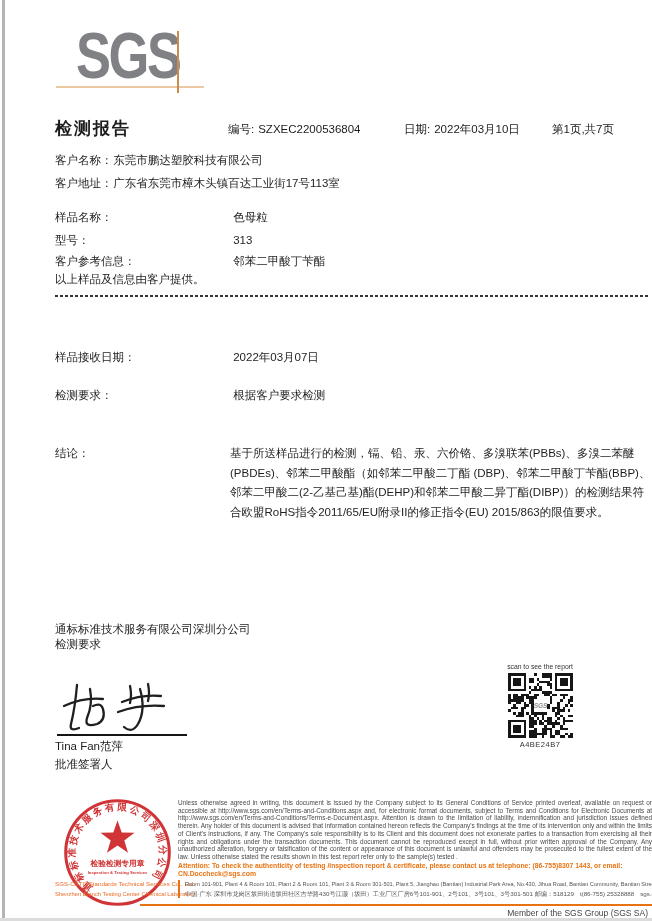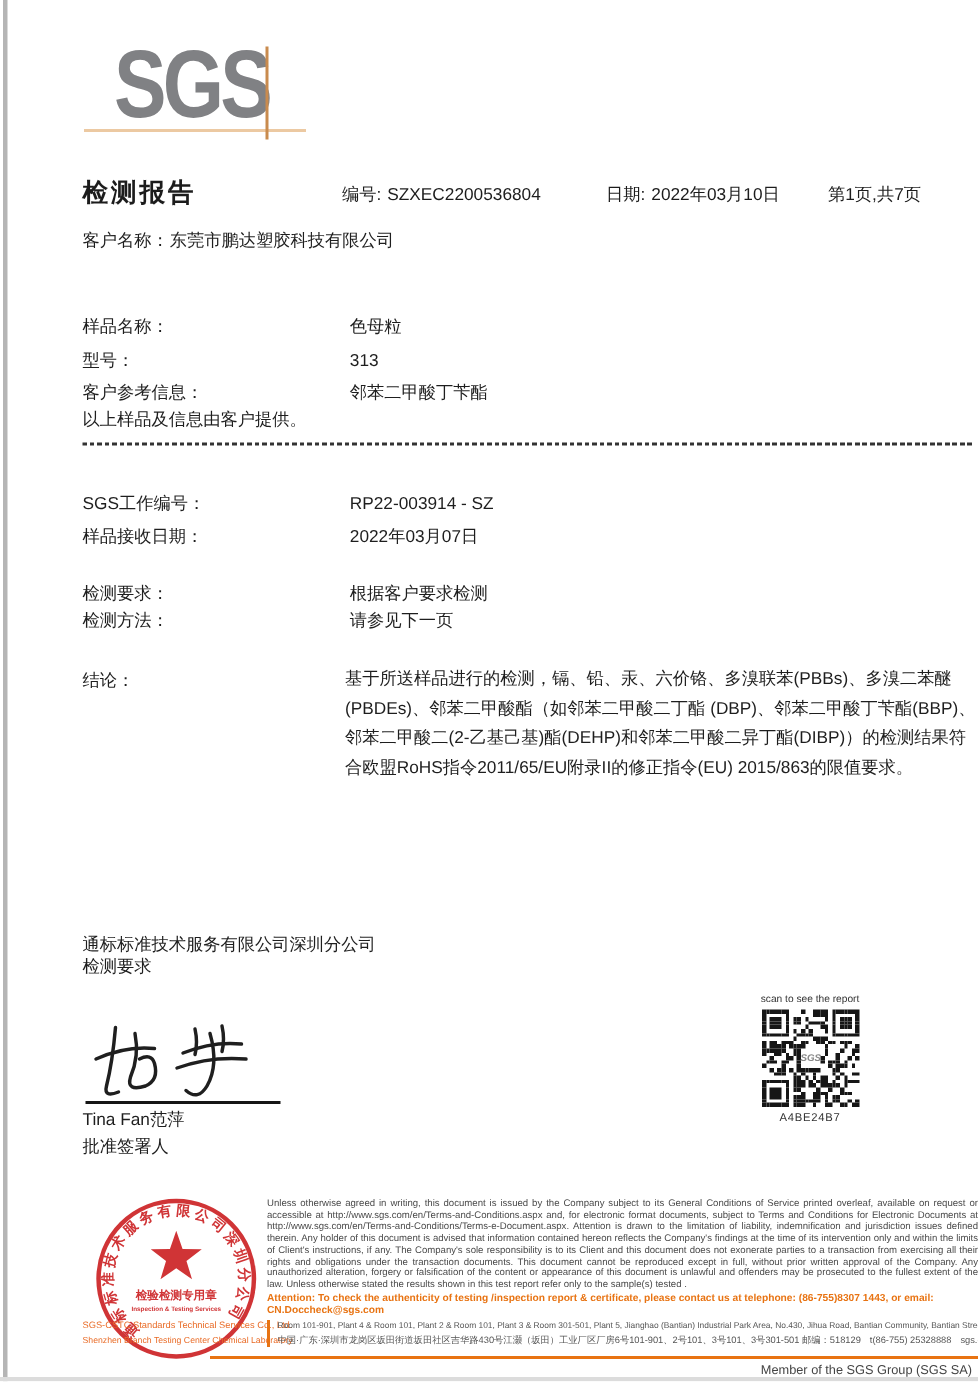--- a/index.html
+++ b/index.html
@@ -72,52 +72,48 @@
   </div>
   <div class="hmeta" style="left:404px">
     <span class="ml">日期:</span><span>2022年03月10日</span>
   </div>
   <div class="hmeta" style="left:552px">第1页,共7页</div>
 
   <div class="r" style="top:153px">
     <span class="lab lw55">客户名称：</span>
     <span>东莞市鹏达塑胶科技有限公司</span>
   </div>
+  <div class="r" style="top:176px">
+    <span class="lab lw55">客户地址：</span>
+    <span>广东省东莞市樟木头镇百达工业街17号113室</span>
+  </div>
 
   <div class="r" style="top:210px">
     <span class="lab lw175">样品名称：</span>
     <span>色母粒</span>
   </div>
   <div class="r" style="top:233px">
     <span class="lab lw175">型号：</span>
     <span>313</span>
   </div>
   <div class="r" style="top:254px">
     <span class="lab lw175">客户参考信息：</span>
     <span>邻苯二甲酸丁苄酯</span>
   </div>
   <div class="r" style="top:272px">以上样品及信息由客户提供。</div>
 
   <div class="dashed"></div>
 
-  <div class="r" style="top:328px">
-    <span class="lab lw175">SGS工作编号：</span>
-    <span>RP22-003914 - SZ</span>
-  </div>
   <div class="r" style="top:350px">
     <span class="lab lw175">样品接收日期：</span>
     <span>2022年03月07日</span>
   </div>
   <div class="r" style="top:388px">
     <span class="lab lw175">检测要求：</span>
     <span>根据客户要求检测</span>
-  </div>
-  <div class="r" style="top:406px">
-    <span class="lab lw175">检测方法：</span>
-    <span>请参见下一页</span>
   </div>
 
   <div class="r" style="top:446px">结论：</div>
   <p class="conc">基于所送样品进行的检测，镉、铅、汞、六价铬、多溴联苯(PBBs)、多溴二苯醚(PBDEs)、邻苯二甲酸酯（如邻苯二甲酸二丁酯 (DBP)、邻苯二甲酸丁苄酯(BBP)、邻苯二甲酸二(2-乙基己基)酯(DEHP)和邻苯二甲酸二异丁酯(DIBP)）的检测结果符合欧盟RoHS指令2011/65/EU附录II的修正指令(EU) 2015/863的限值要求。</p>
 
   <div class="r" style="top:622px">通标标准技术服务有限公司深圳分公司</div>
   <div class="r" style="top:637px">检测要求</div>
 
   <svg class="sig-svg" width="130" height="54" viewBox="0 0 130 54">
     <g fill="none" stroke="#1f1f1f" stroke-width="2.3" stroke-linecap="round">

